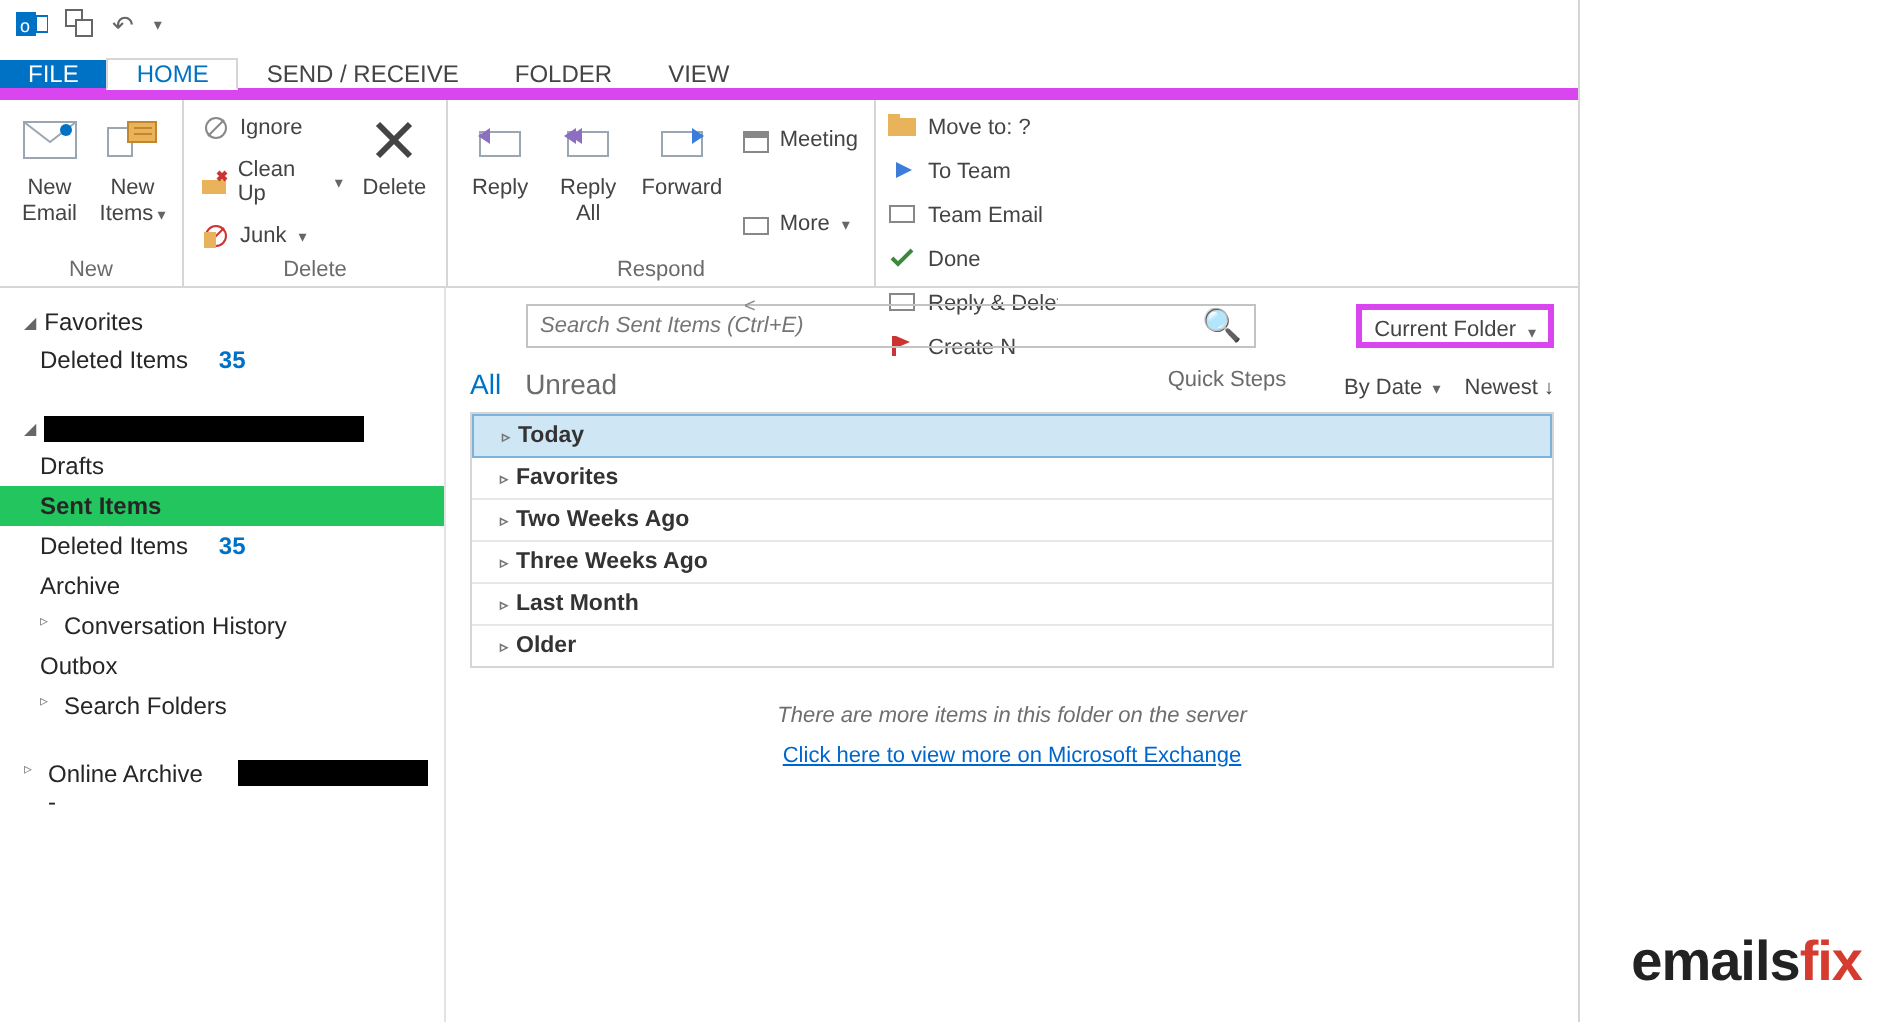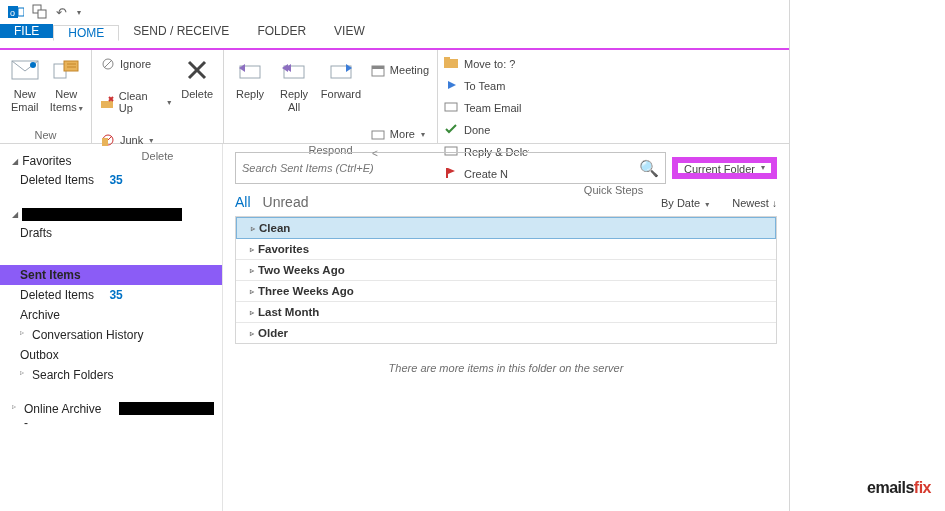--- a/index.html
+++ b/index.html
@@ -5,74 +5,74 @@
   * { box-sizing: border-box; margin: 0; padding: 0; font-family: "Segoe UI", Tahoma, sans-serif; }
   body { background: #fff; width: 945px; height: 511px; overflow: hidden; position: relative; }
   .app { width: 790px; height: 511px; background: #fff; border-right: 1px solid #d6d6d6; position: relative; }
 
   
   .titlebar { height: 24px; background: #fff; display: flex; align-items: center; gap: 8px; padding-left: 8px; }
   .titlebar .icon { width: 16px; height: 16px; display:flex; align-items:center; justify-content:center; }
   .undo { color:#666; font-size:13px; }
 
   
-  .tabs { height: 26px; display: flex; align-items: flex-start; border-bottom: 2px solid #d946ef; }
+  .tabs { height: 26px; display: flex; align-items: flex-end; border-bottom: 6px solid #d946ef; }
   .tab { padding: 0 14px; display:flex; align-items:center; font-size:12px; color:#444; cursor:pointer; }
   .tab.file { background:#0072c6; color:#fff; font-weight:400; }
   .tab.active { color:#0072c6; border:1px solid #d6d6d6; border-bottom:1px solid #fff; background:#fff; position:relative; top:1px; }
 
   
   .ribbon { height:94px; display:flex; border-bottom:1px solid #d6d6d6; }
   .group { border-right:1px solid #d6d6d6; display:flex; flex-direction:column; }
   .group-body { flex:1; display:flex; align-items:flex-start; padding:4px 6px 0 6px; gap:4px; }
   .group-label { text-align:center; font-size:11px; color:#6b6b6b; padding-bottom:2px; }
   .big-btn { display:flex; flex-direction:column; align-items:center; width:42px; cursor:pointer; }
   .big-btn .ic { width:32px; height:32px; display:flex; align-items:center; justify-content:center; }
   .big-btn .lbl { font-size:11px; color:#444; text-align:center; line-height:1.2; margin-top:2px; }
-  .small-col { display:flex; flex-direction:column; gap:18px; }
+  .small-col { display:flex; flex-direction:column; gap:7px; }
   .small-btn { display:flex; align-items:center; gap:4px; font-size:11px; color:#444; height:20px; cursor:pointer; padding:0 2px; }
   .small-btn .ic { width:16px; height:16px; display:flex; align-items:center; justify-content:center; }
   .caret { font-size:8px; color:#666; margin-left:2px; }
 
   .qs-body { display:flex; flex-wrap:wrap; width:190px; padding:4px 6px 0 6px; gap:2px 10px; }
   .qs-item { display:flex; align-items:center; gap:6px; font-size:11px; color:#444; height:20px; cursor:pointer; width:85px; white-space:nowrap; overflow:hidden; }
 
   
   .main { display:flex; height:calc(511px - 24px - 26px - 94px); }
   .sidebar { width:223px; border-right:1px solid #e3e3e3; padding-top:6px; font-size:12px; color:#262626; overflow:hidden; }
   .sb-section { padding:4px 8px 2px 12px; display:flex; align-items:center; gap:4px; }
   .sb-section .tri { font-size:8px; color:#666; }
   .sb-item { padding:3px 8px 3px 20px; display:flex; gap:6px; cursor:pointer; }
-  .sb-item.sel { background:#8b5cf6; font-weight:600;margin-top:22px; }
+  .sb-item.sel { background:#22c55e; font-weight:600; }
   .sb-count { color:#0072c6; font-weight:600; }
   .sb-redact { background:#000; height:13px; display:inline-block; }
   .sb-expand { font-size:8px; color:#888; margin-right:2px; }
 
   .collapse-btn { position:absolute; left:372px; top:148px; font-size:10px; color:#888; cursor:pointer; }
 
   .content { flex:1; padding:8px 12px 0 12px; }
   .search-row { display:flex; gap:6px; align-items:center; }
-  .search-box { flex:1; border:1px solid #c3c3c3; height:32px; display:flex; align-items:center; padding:0 6px; }
+  .search-box { flex:1; border:1px solid #c3c3c3; height:22px; display:flex; align-items:center; padding:0 6px;margin-left:28px; }
   .search-box input { border:none; outline:none; flex:1; font-size:11px; color:#888; font-style:italic; background:transparent; }
-  .scope { border:6px solid #d946ef; height:22px; display:flex; align-items:flex-start; padding:0 6px; font-size:11px; color:#444; cursor:pointer; gap:4px; }
+  .scope { border:3px solid #d946ef; height:22px; display:flex; align-items:flex-end; padding:0 6px; font-size:11px; color:#444; cursor:pointer; gap:4px;margin-left:44px; }
 
   .filter-row { display:flex; align-items:baseline; margin-top:10px; gap:12px; }
   .filter-tab { font-size:14px; color:#6b6b6b; cursor:pointer; }
   .filter-tab.active { color:#0072c6; }
   .filter-spacer { flex:1; }
-  .sort-lbl { font-size:11px; color:#444; cursor:pointer;margin-left:11px; }
+  .sort-lbl { font-size:11px; color:#444; cursor:pointer; }
 
   .msg-list { margin-top:6px; border:1px solid #d6d6d6; }
   .date-hdr { border-bottom:1px solid #e7e7e7; padding:4px 8px 4px 14px; font-size:11.5px; font-weight:600; color:#333; display:flex; align-items:center; gap:4px; cursor:pointer; }
   .date-hdr:first-child { background:#cfe7f5; border:1px solid #7bb3db; }
   .date-hdr .tri2 { font-size:8px; color:#777; }
   .more-note { text-align:center; font-size:11px; font-style:italic; color:#6e6e6e; margin-top:18px; }
   .more-link { text-align:center; font-size:11px; color:#0066cc; text-decoration:underline; margin-top:8px; cursor:pointer; }
 
-  .watermark { position:absolute; right:14px; bottom:14px; font-size:16px; font-family: Arial, sans-serif; font-weight:700; letter-spacing:-0.5px;text-align:right; }
+  .watermark { position:absolute; right:14px; bottom:14px; font-size:28px; font-family: Arial, sans-serif; font-weight:700; letter-spacing:-0.5px;text-align:right; }
   .watermark .red { color:#d63b2f; }
   .watermark .blk { color:#222; }
 </style>
 </head>
 <body>
 
 <div class="app">
 
   <div class="titlebar">
     <span class="icon">
@@ -340,21 +340,21 @@
         <span class="filter-tab active">All</span>
         <span class="filter-tab">Unread</span>
         <span class="filter-spacer"></span>
         <span class="sort-lbl"><span>By Date</span> <span class="caret">▾</span></span>
         <span class="sort-lbl"><span>Newest</span> <span style="font-size:10px">↓</span></span>
       </div>
 
       <div class="msg-list">
         <div class="date-hdr">
             <span class="tri2">▹</span>
-            <span>Clean</span>
+            <span>Today</span>
           </div>
         <div class="date-hdr">
             <span class="tri2">▹</span>
             <span>Favorites</span>
           </div>
         <div class="date-hdr">
             <span class="tri2">▹</span>
             <span>Two Weeks Ago</span>
           </div>
         <div class="date-hdr">
@@ -365,19 +365,20 @@
             <span class="tri2">▹</span>
             <span>Last Month</span>
           </div>
         <div class="date-hdr" style="border-bottom:none">
             <span class="tri2">▹</span>
             <span>Older</span>
           </div>
       </div>
 
       <div class="more-note">There are more items in this folder on the server</div>
+      <div class="more-link">Click here to view more on Microsoft Exchange</div>
     </div>
   </div>
 </div>
 
 <div class="watermark">
   <span class="blk">emails</span><span class="red">fix</span>
 </div>
 
 </body></html>

